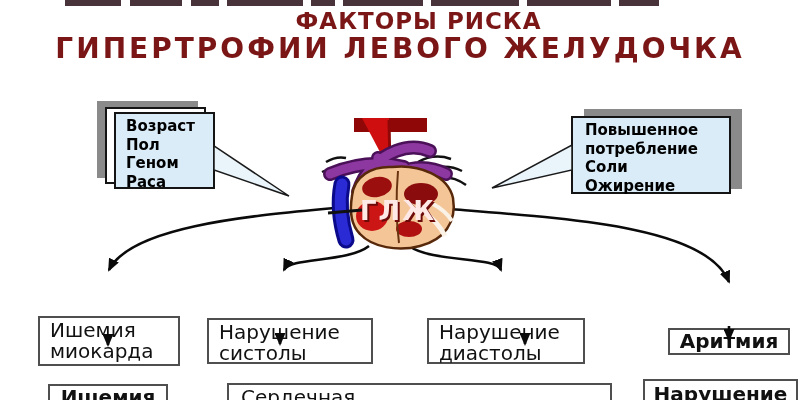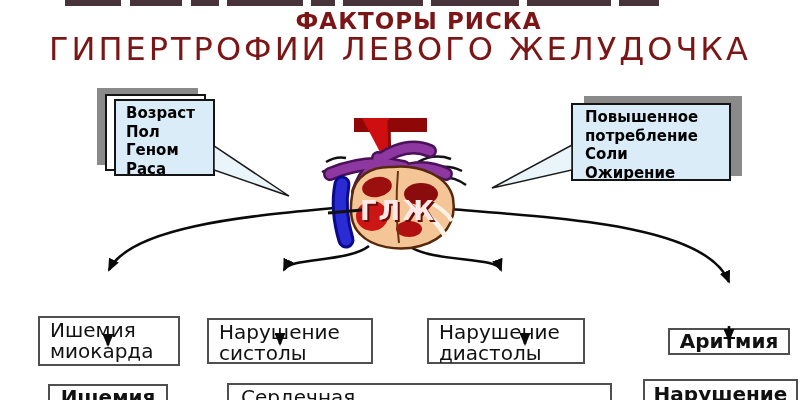--- a/index.html
+++ b/index.html
@@ -3,23 +3,23 @@
 <meta charset="utf-8">
 <style>
   html,body{margin:0;padding:0;background:#fff;}
   .stage{position:relative;width:800px;height:400px;background:#ffffff;overflow:hidden;
          font-family:"DejaVu Sans","Liberation Sans",sans-serif;}
   
   .dash{position:absolute;top:0;height:6px;background:#473339;}
   
   .title{position:absolute;top:9px;left:0;width:100%;text-align:center;color:#7b1617;}
   .title .l1{font-size:23px;font-weight:bold;letter-spacing:1px;line-height:25px;margin-left:37px;}
-  .title .l2{font-size:32px;font-weight:normal;letter-spacing:3px;line-height:30px;}
+  .title .l2{font-size:28px;font-weight:bold;letter-spacing:3px;line-height:30px;}
   
-  .card{position:absolute;box-sizing:border-box;}
+  .card{position:absolute;box-sizing:border-box;margin-top:13px;}
   .card.gray{background:#8a8a8a;}
   .card.white{background:#ffffff;border:2px solid #141414;}
   .card.blue{background:#d9ecf8;border:2px solid #141414;color:#000;
              font-weight:bold;font-size:15px;line-height:18.5px;white-space:pre-line;}
   .card.blue.left{padding:3px 0 0 10px;}
   .card.blue.right{padding:3px 0 8px 12px;}
   
   .ad-box{position:absolute;left:348px;top:85px;width:82px;height:33px;background:#c21212;
           color:#ffffff;font-weight:bold;font-size:19px;letter-spacing:3px;
           display:flex;align-items:center;justify-content:center;}

